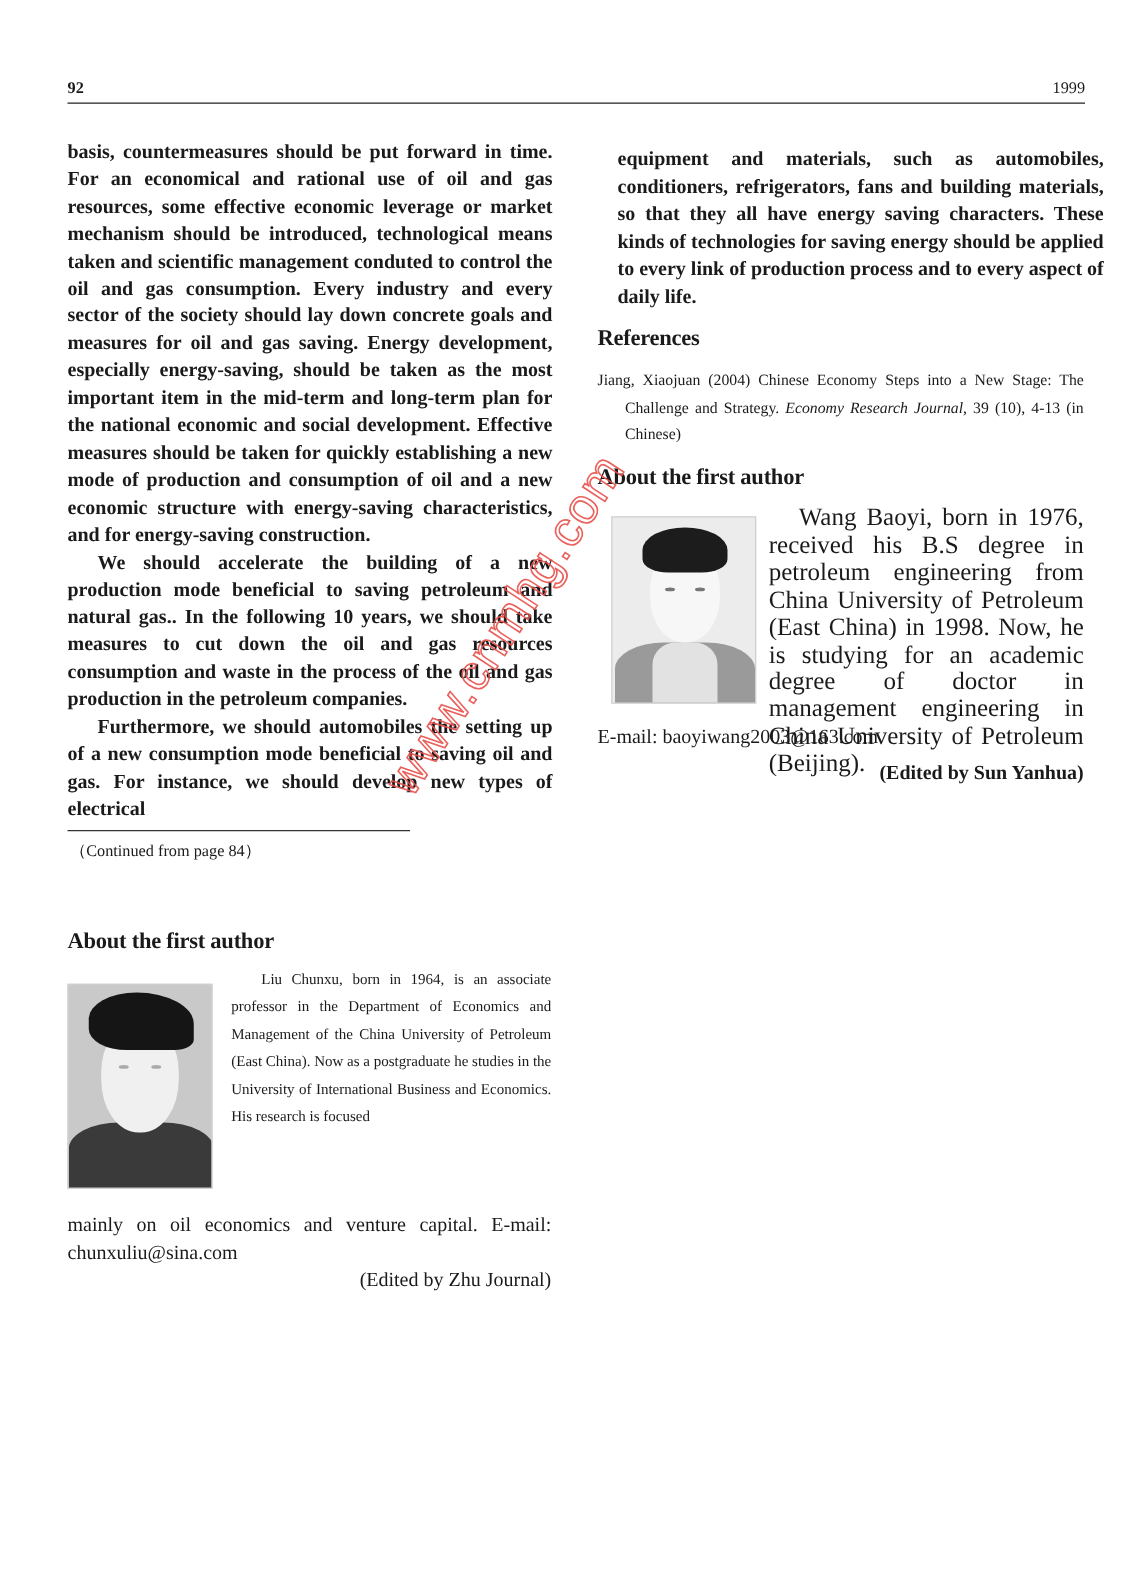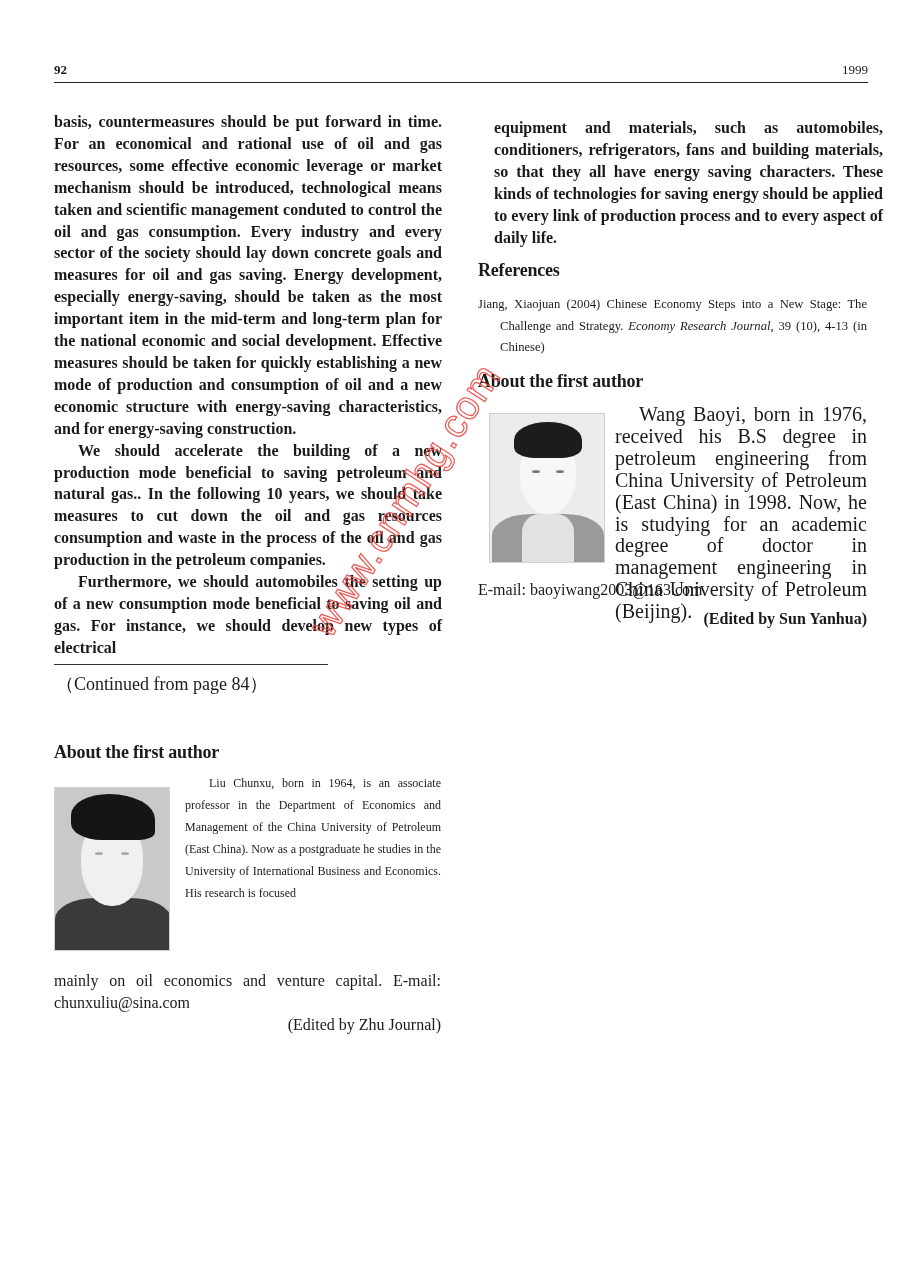--- a/index.html
+++ b/index.html
@@ -92,21 +92,21 @@
       font-size: 16px;
       font-weight: bold;
     }
 
     .footnote-rule {
       position: absolute; left: 54px; top: 664px; width: 274px; height: 0;
       border-top: 1px solid #333;
     }
     .footnote {
       position: absolute; left: 56px; top: 672px;
-      font-size: 18px;
+      font-size: 13px;
     }
 
     .author1-heading { position: absolute; left: 54px; top: 742px; }
     .bio1 {
       position: absolute;
       left: 185px; top: 773px; width: 256px;
       font-size: 12px; line-height: 21.9px; text-align: justify;
     }
     .bio1 p { margin: 0; text-indent: 24px; }
     .bio1-tail {

